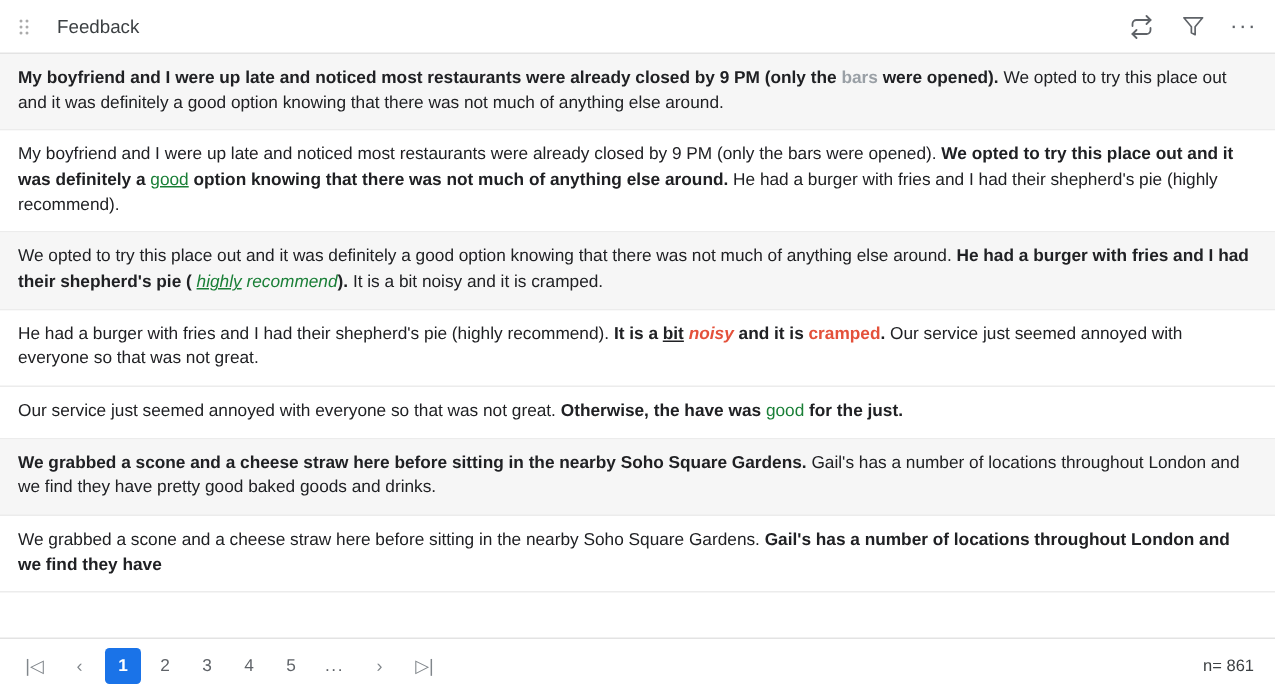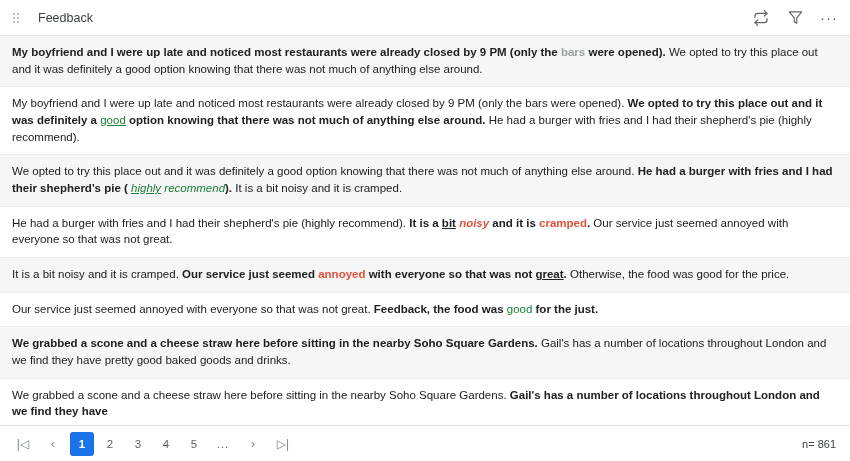--- a/index.html
+++ b/index.html
@@ -175,22 +175,21 @@
     </div>
   </div>
 
 
   <div class="list-wrap">
     <div class="list" id="list">
         <div class="row shaded"><span class="b">My boyfriend and I were up late and noticed most restaurants were already closed by 9 PM (only the </span><span class="b gray">bars</span><span class="b"> were opened).</span><span>  We opted to try this place out and it was definitely a good option knowing that there was not much of anything else around.</span></div>
         <div class="row plain"><span>My boyfriend and I were up late and noticed most restaurants were already closed by 9 PM (only the bars were opened). </span><span class="b">We opted to try this place out and it was definitely a </span><span class="b green u">good</span><span class="b"> option knowing that there was not much of anything else around.</span><span>  He had a burger with fries and I had their shepherd's pie (highly recommend).</span></div>
         <div class="row shaded"><span>We opted to try this place out and it was definitely a good option knowing that there was not much of anything else around. </span><span class="b">He had a burger with fries and I had their shepherd's pie ( </span><span class="b green u i">highly</span><span class="b"> </span><span class="b green i">recommend</span><span class="b">).</span><span>  It is a bit noisy and it is cramped.</span></div>
         <div class="row plain"><span>He had a burger with fries and I had their shepherd's pie (highly recommend). </span><span class="b">It is a </span><span class="b u">bit</span><span class="b"> </span><span class="b red i">noisy</span><span class="b"> and it is </span><span class="b red">cramped</span><span class="b">.</span><span>  Our service just seemed annoyed with everyone so that was not great.</span></div>
-        <div class="row shaded"><span>It is a bit noisy and it is cramped. </span><span class="b">Our service just seemed </span><span class="b red">annoyed</span><span class="b"> with everyone so that was not </span><span class="b u">great</span><span class="b">.</span><span>  Otherwise, the food was good for the price.</span></div>
-        <div class="row plain"><span>Our service just seemed annoyed with everyone so that was not great. </span><span class="b">Feedback, the food was </span><span class="b green">good</span><span class="b"> for the just.</span></div>
+        <div class="row plain"><span>Our service just seemed annoyed with everyone so that was not great. </span><span class="b">Otherwise, the have was </span><span class="b green">good</span><span class="b"> for the just.</span></div>
         <div class="row shaded"><span class="b">We grabbed a scone and a cheese straw here before sitting in the nearby Soho Square Gardens.</span><span>  Gail's has a number of locations throughout London and we find they have pretty good baked goods and drinks.</span></div>
         <div class="row plain"><span>We grabbed a scone and a cheese straw here before sitting in the nearby Soho Square Gardens. </span><span class="b">Gail's has a number of locations throughout London and we find they have </span></div>
       </div>
   </div>
 
   <div class="pager">
     <div class="pg arrow">|◁</div>
     <div class="pg arrow">‹</div>
     <div id="page-numbers" style="display:flex;align-items:center;">
         <div class="pg num active">1</div>

